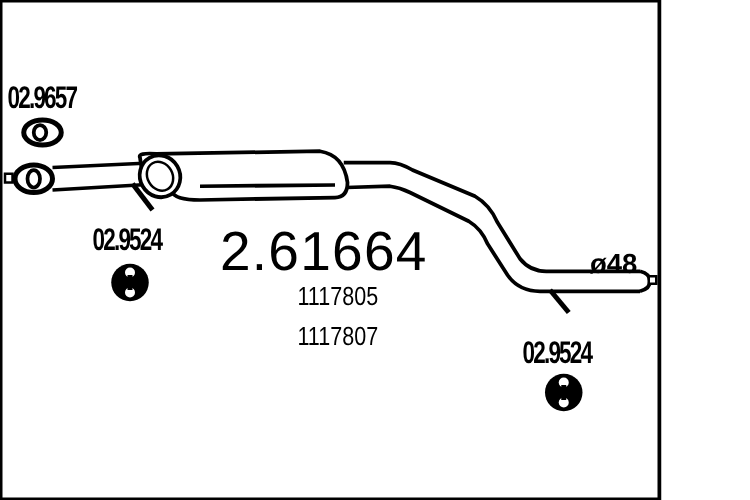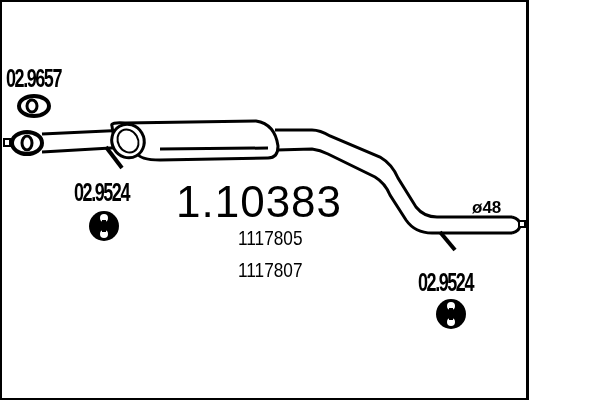--- a/index.html
+++ b/index.html
@@ -17,21 +17,21 @@
       font-size: 25px; font-weight: bold; letter-spacing: -2px;
       transform: scaleX(0.72); transform-origin: left top;
     }
     .main-number {
       font-size: 44px; letter-spacing: 1px;
     }
     .oe {
       font-size: 21px; transform: scaleX(0.82); transform-origin: left top;
     }
     .dia {
-      font-size: 17px; font-weight: bold;
+      font-size: 22px; font-weight: bold;
     }
   </style>
 </head>
 <body>
 
 <div class="frame"></div>
 
 <svg class="drawing" width="600" height="400" viewBox="0 0 600 400">
 
   <g>
@@ -84,19 +84,19 @@
     <circle cx="451" cy="306" r="4" fill="#fff"></circle>
     <circle cx="451" cy="322" r="4" fill="#fff"></circle>
     <rect x="449" y="308" width="4" height="12" fill="#000"></rect>
   </g>
 </svg>
 
 <div class="label ref" style="left:6px; top:64px;">02.9657</div>
 <div class="label ref" style="left:74px; top:178px;">02.9524</div>
 <div class="label ref" style="left:418px; top:268px;">02.9524</div>
 
-<div class="label main-number" style="left:176px; top:177px;">1.10383</div>
+<div class="label main-number" style="left:176px; top:177px;">2.61664</div>
 <div class="label oe" style="left:238px; top:226px;">1117805</div>
 <div class="label oe" style="left:238px; top:258px;">1117807</div>
 
 <div class="label dia" style="left:472px; top:198px;">
   <span>ø</span><span>48</span>
 </div>
 
 </body></html>

